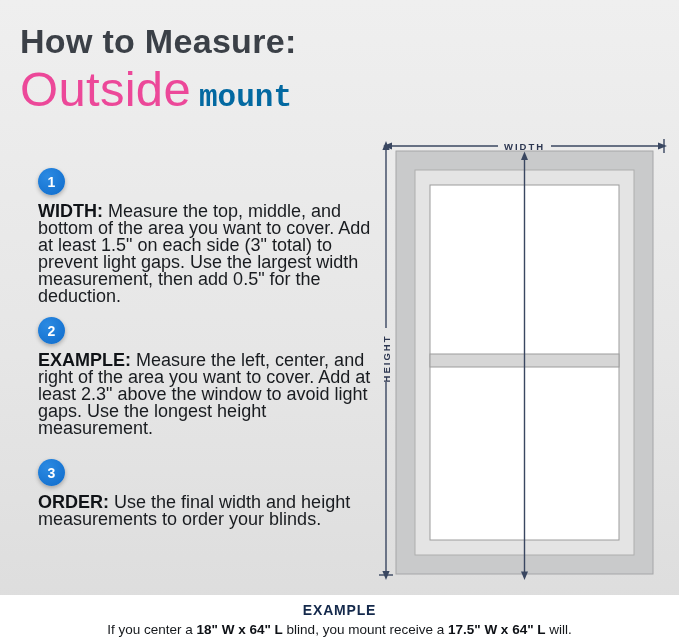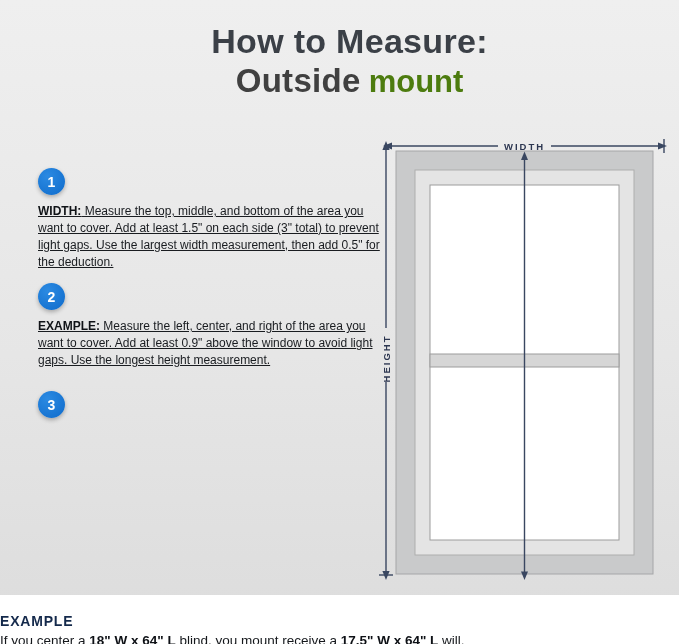--- a/index.html
+++ b/index.html
@@ -4,48 +4,48 @@
 <style>
   html,body{margin:0;padding:0;}
   body{
     width:679px;height:644px;
     background:linear-gradient(180deg,#efefef 0%,#e6e6e6 55%,#dcdcdc 100%);
     font-family:"Liberation Sans",sans-serif;
     position:relative;overflow:hidden;
     -webkit-font-smoothing:antialiased;
   }
   
-  .header{position:absolute;top:24px;left:0;right:0;text-align:center;line-height:1.05;margin-left:20px;}
+  .header{position:absolute;top:24px;left:0;right:0;text-align:left;line-height:1.05;margin-left:20px;}
   .title-line1{font-size:34px;font-weight:800;color:#3b4047;letter-spacing:.3px;}
   .title-line2{margin-top:4px;}
-  .title-highlight{font-size:33px;font-weight:700;color:#404040;letter-spacing:.3px;}
-  .title-suffix{font-size:31px;font-weight:700;color:#4d7c0f;margin-left:8px;}
+  .title-highlight{font-size:49px;font-weight:400;color:#ec4899;letter-spacing:.3px;}
+  .title-suffix{font-size:31px;font-weight:700;color:#0369a1;margin-left:8px;font-family:Liberation Mono, monospace;}
   
   .steps{position:absolute;left:36px;top:168px;width:346px;}
   .step{margin:0;}
   .step.extra-gap{margin-top:22px;}
   .step-badge{
     width:27px;height:27px;border-radius:50%;
     background:radial-gradient(circle at 35% 30%,#2b8ae2,#0f6bcb);
     color:#fff;font-weight:700;font-size:14px;
     display:flex;align-items:center;justify-content:center;
     box-shadow:0 2px 4px rgba(0,0,0,.28);
     margin-left:2px;
   }
   .step-text{
     margin:8px 0 12px 2px;
-    font-size:12px;line-height:17px;color:#191c20;text-decoration:underline;
+    font-size:18px;line-height:17px;color:#191c20;
   }
   .step-label{font-weight:700;color:#101317;}
   
   .window-diagram{position:absolute;left:374px;top:132px;width:302px;height:460px;}
   
   .footer{
     position:absolute;left:0;bottom:0;width:679px;height:49px;
-    background:#ffffff;box-sizing:border-box;padding-top:18px;
+    background:#ffffff;text-align:center;box-sizing:border-box;padding-top:7px;
   }
   .example-heading{font-size:14px;font-weight:800;color:#14294b;letter-spacing:.8px;}
   .example-text{font-size:13.5px;color:#15181c;margin-top:4px;}
   .example-text b{font-weight:700;color:#0e1116;}
 </style>
 </head>
 <body>
 
 <div class="page">
 
@@ -58,25 +58,26 @@
 
   <div class="steps">
 
     <div class="step">
       <div class="step-badge">1</div>
       <p class="step-text"><span class="step-label">WIDTH:</span><span> Measure the top, middle, and bottom of the area you want to cover. Add at least 1.5" on each side (3" total) to prevent light gaps. Use the largest width measurement, then add 0.5" for the deduction.</span></p>
     </div>
 
     <div class="step">
       <div class="step-badge">2</div>
-      <p class="step-text"><span class="step-label">EXAMPLE:</span><span> Measure the left, center, and right of the area you want to cover. Add at least 0.9" above the window to avoid light gaps. Use the longest height measurement.</span></p>
+      <p class="step-text"><span class="step-label">EXAMPLE:</span><span> Measure the left, center, and right of the area you want to cover. Add at least 2.3" above the window to avoid light gaps. Use the longest height measurement.</span></p>
     </div>
 
     <div class="step extra-gap">
       <div class="step-badge">3</div>
+      <p class="step-text"><span class="step-label">ORDER:</span><span> Use the final width and height measurements to order your blinds.</span></p>
     </div>
 
   </div>
 
   <svg class="window-diagram" viewBox="0 0 302 460" xmlns="http://www.w3.org/2000/svg">
 
     <rect x="22" y="19" width="257" height="423" fill="#c9cacb" stroke="#a5a6a8" stroke-width="1"></rect>
     <rect x="41" y="38" width="219" height="385" fill="#e4e4e4" stroke="#aeaeae" stroke-width="1"></rect>
     <rect x="56" y="53" width="189" height="355" fill="#ffffff" stroke="#9c9c9c" stroke-width="1"></rect>
     <rect x="56" y="222" width="189" height="13" fill="#d6d6d6" stroke="#9c9c9c" stroke-width="1"></rect>

